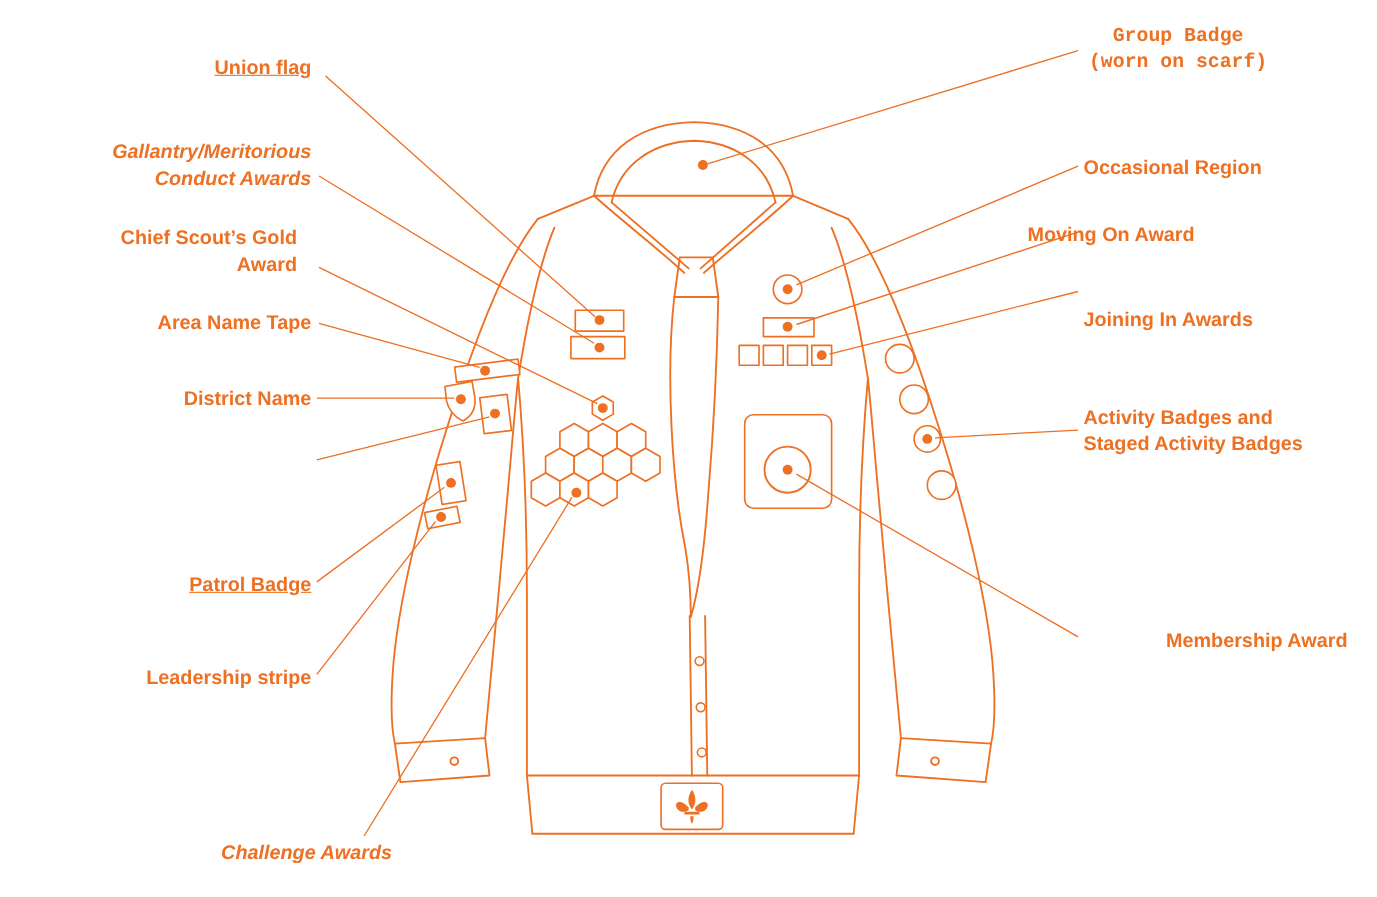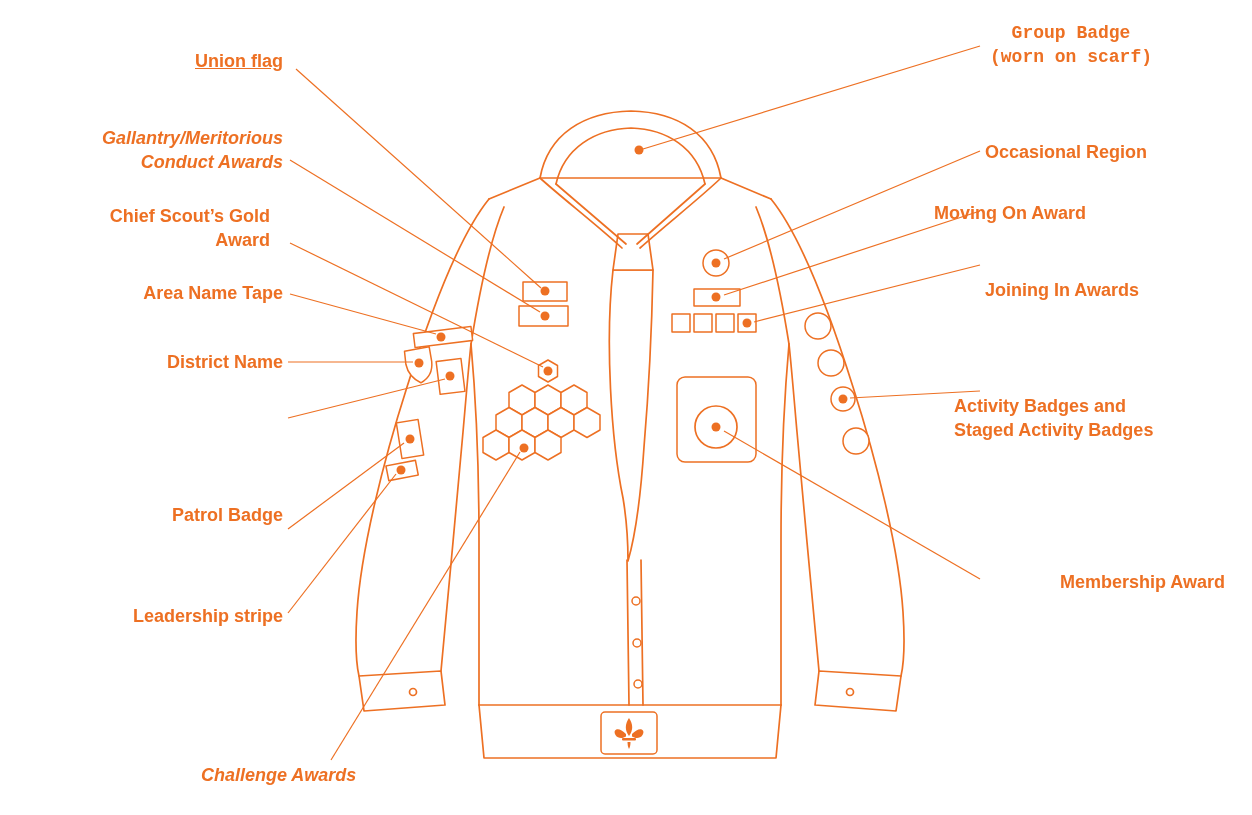--- a/index.html
+++ b/index.html
@@ -189,26 +189,26 @@
     </g>
   </svg>
 
   <div class="label ra" style="top:50px;  left:83px; width:200px;text-decoration:underline;">Union flag</div>
   <div class="label ra" style="top:127px; left:33px; width:250px;font-style:italic;">Gallantry/Meritorious
 Conduct Awards</div>
   <div class="label ra" style="top:205px; left:70px; width:200px;">Chief Scout’s Gold
 Award</div>
   <div class="label ra" style="top:282px; left:83px; width:200px;">Area Name Tape</div>
   <div class="label ra" style="top:351px; left:83px; width:200px;">District Name</div>
-  <div class="label ra" style="top:504px; left:83px; width:200px;">Patrol Badge</div>
+  <div class="label ra" style="top:520px; left:83px; width:200px;text-decoration:underline;">Patrol Badge</div>
   <div class="label ra" style="top:605px; left:83px; width:200px;">Leadership stripe</div>
   <div class="label" style="top:764px; left:201px; width:220px;font-style:italic;">Challenge Awards</div>
 
   <div class="label ca" style="top:22px;  left:985px; width:172px;">Group Badge
 (worn on scarf)</div>
   <div class="label" style="top:141px; left:985px; width:240px;">Occasional Region</div>
   <div class="label" style="top:202px; left:934px; width:240px;">Moving On Award</div>
   <div class="label" style="top:255px; left:985px; width:240px;margin-top:24px;">Joining In Awards</div>
-  <div class="label" style="top:368px; left:954px; width:250px;margin-top:27px;">Activity Badges and
+  <div class="label" style="top:368px; left:985px; width:250px;">Activity Badges and
 Staged Activity Badges</div>
   <div class="label" style="top:571px; left:985px; width:240px;text-align:right;">Membership Award</div>
 
 </div>
 
 </body></html>

